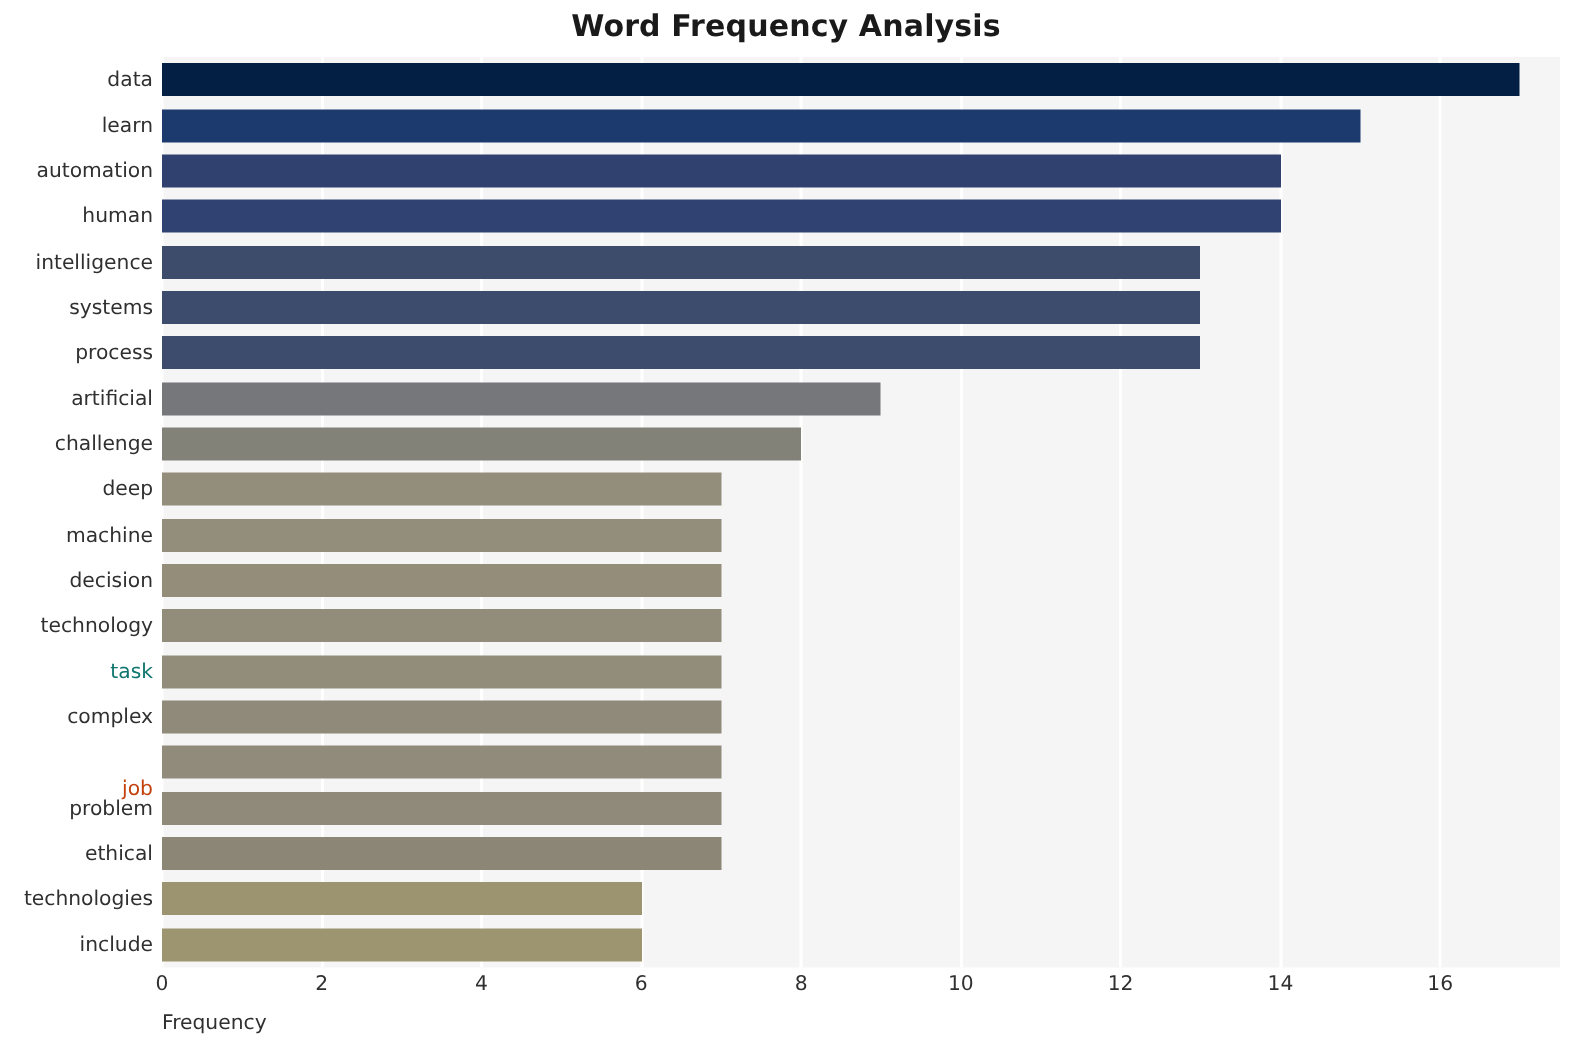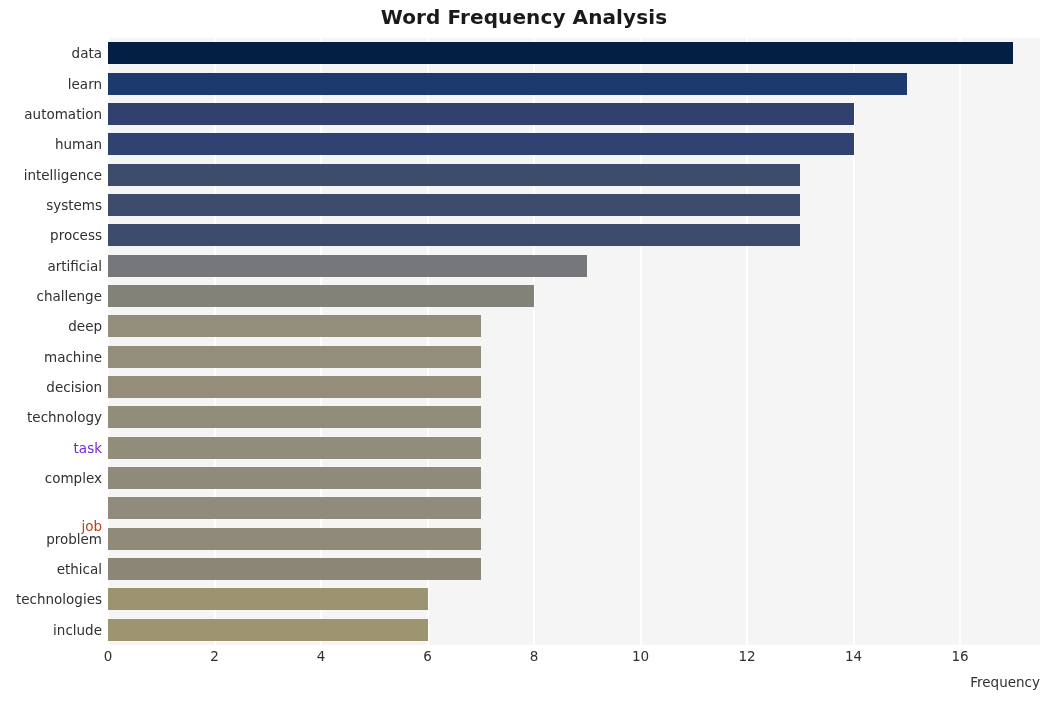--- a/index.html
+++ b/index.html
@@ -102,21 +102,21 @@
     font-size: 13.5px;
     color: #303030;
     white-space: nowrap;
   }
 
   #xaxis-title {
     position: absolute;
     left: 108px;
     top: 674px;
     width: 932px;
-    text-align: right;
+    text-align: left;
     font-size: 13.5px;
     color: #303030;
   }
 </style>
 </head>
 <body>
 
 <div id="figure" style="background: rgb(255, 255, 255);">
 
   <div id="chart-title" style="color: rgb(26, 26, 26);">Word Frequency Analysis</div>
@@ -164,21 +164,21 @@
       <div class="ytick-label" style="top: 95.225px; color: rgb(48, 48, 48);">human</div>
       <div class="ytick-label" style="top: 125.575px; color: rgb(48, 48, 48);">intelligence</div>
       <div class="ytick-label" style="top: 155.925px; color: rgb(48, 48, 48); padding-left: 44px;">systems</div>
       <div class="ytick-label" style="top: 186.275px; color: rgb(48, 48, 48);">process</div>
       <div class="ytick-label" style="top: 216.625px; color: rgb(48, 48, 48);">artificial</div>
       <div class="ytick-label" style="top: 246.975px; color: rgb(48, 48, 48);">challenge</div>
       <div class="ytick-label" style="top: 277.325px; color: rgb(48, 48, 48);">deep</div>
       <div class="ytick-label" style="top: 307.675px; color: rgb(48, 48, 48);">machine</div>
       <div class="ytick-label" style="top: 338.025px; color: rgb(48, 48, 48);">decision</div>
       <div class="ytick-label" style="top: 368.375px; color: rgb(48, 48, 48);">technology</div>
-      <div class="ytick-label" style="top: 398.725px; color: #6d28d9;">task</div>
+      <div class="ytick-label" style="top: 398.725px; color: #0f766e;">task</div>
       <div class="ytick-label" style="top: 429.075px; color: rgb(48, 48, 48); text-align: right;">complex</div>
       <div class="ytick-label" style="top: 459.425px; color: #c2410c; margin-top: 18px;">job</div>
       <div class="ytick-label" style="top: 489.775px; color: rgb(48, 48, 48);">problem</div>
       <div class="ytick-label" style="top: 520.125px; color: rgb(48, 48, 48);">ethical</div>
       <div class="ytick-label" style="top: 550.475px; color: rgb(48, 48, 48);">technologies</div>
       <div class="ytick-label" style="top: 580.825px; color: rgb(48, 48, 48);">include</div>
     </div>
 
   <div id="xticks-layer">
       <div class="xtick-label" style="left: 108px; color: rgb(48, 48, 48);">0</div>

